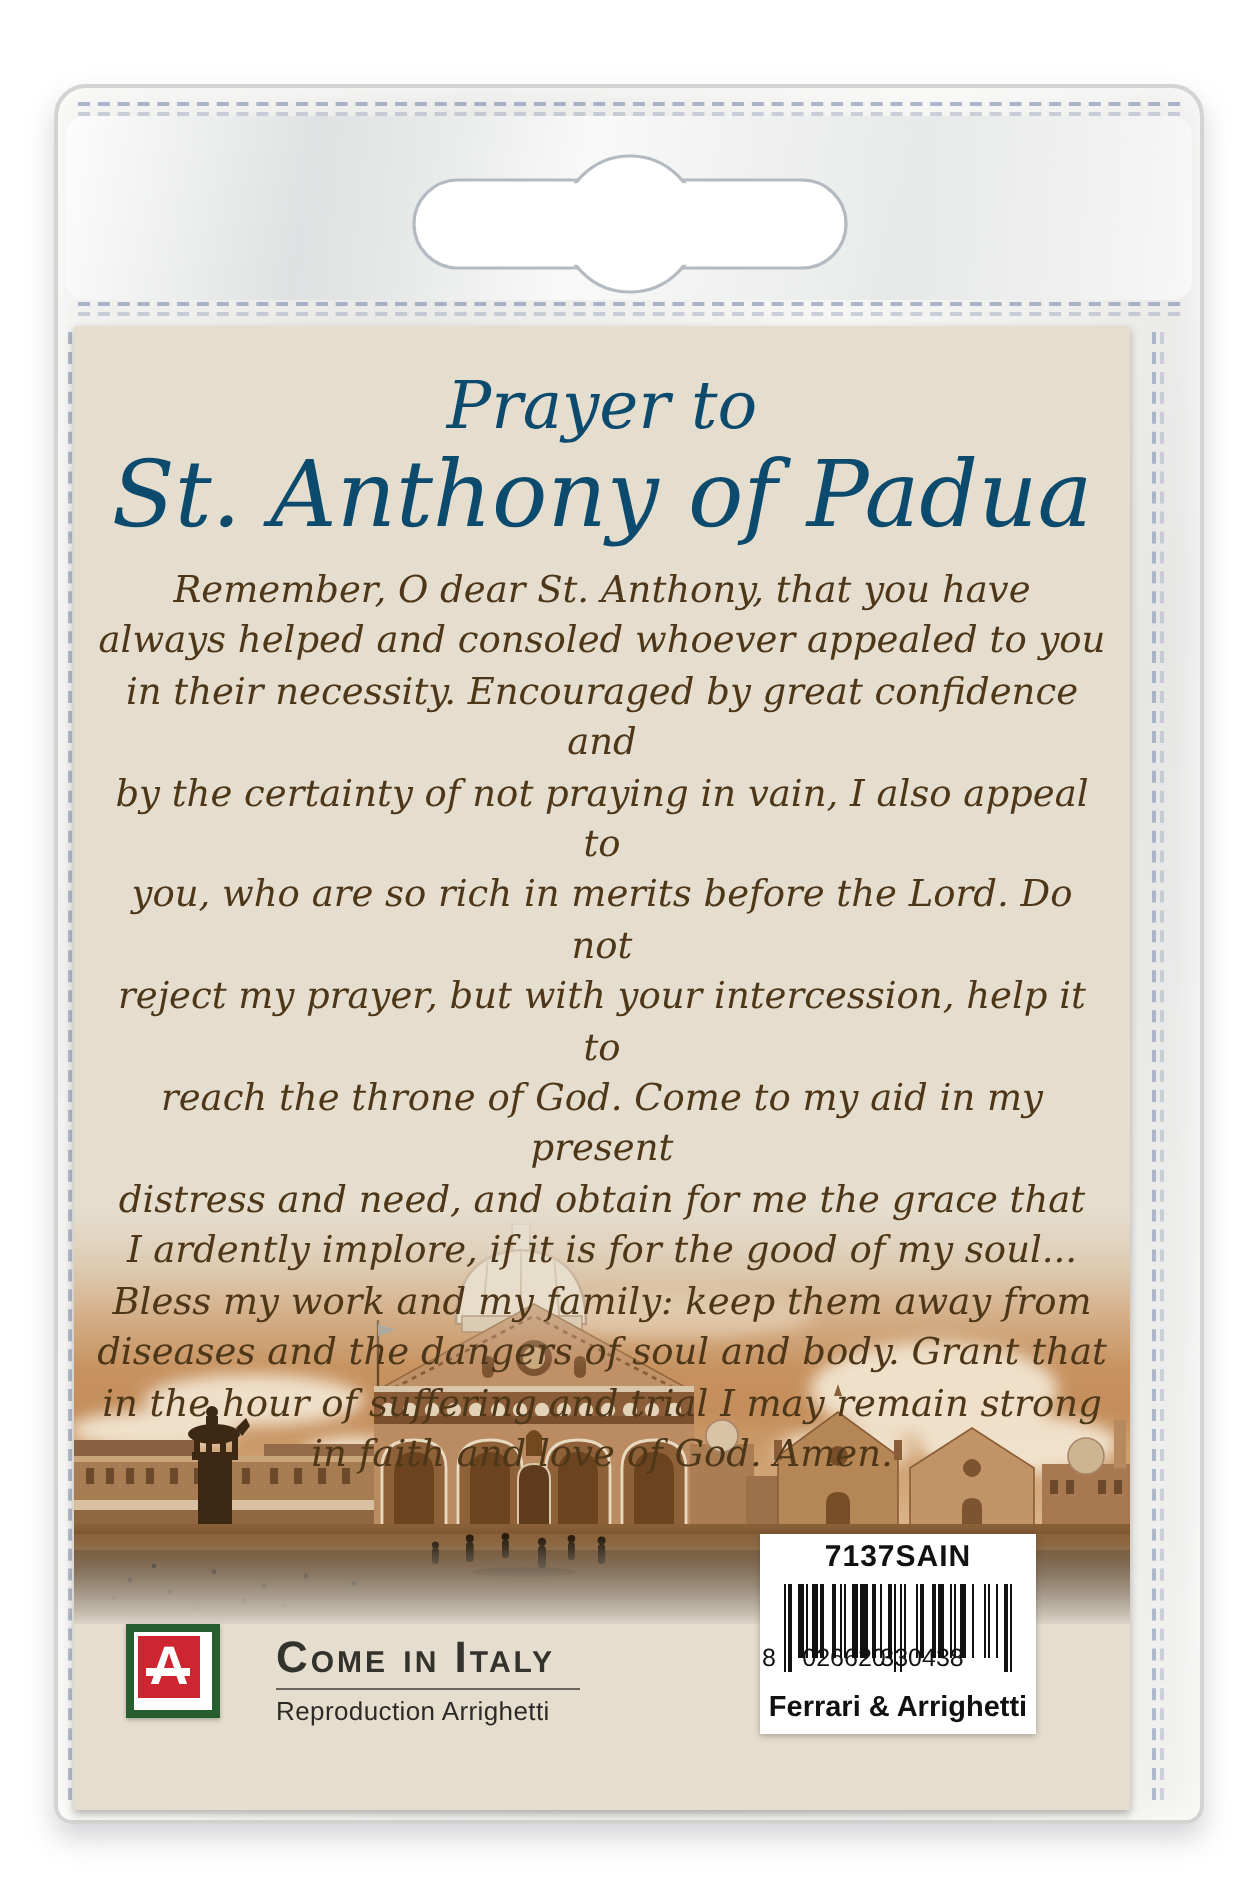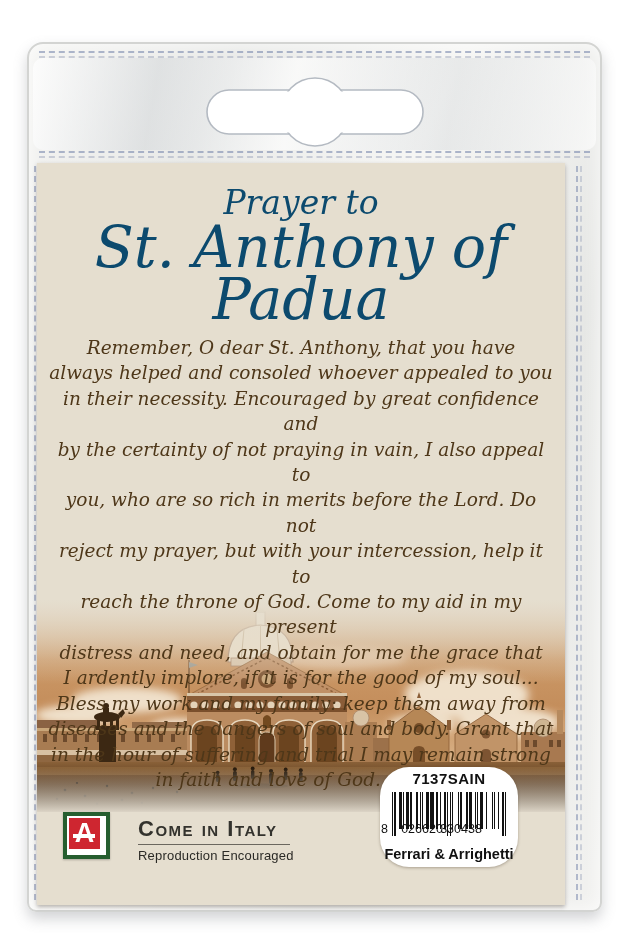--- a/index.html
+++ b/index.html
@@ -27,21 +27,21 @@
           background:linear-gradient(100deg,rgba(255,255,255,.75) 0%,rgba(198,203,209,.35) 22%,
                      rgba(255,255,255,.65) 46%,rgba(200,205,210,.30) 74%,rgba(255,255,255,.6) 100%);}
   .hole-wrap{position:absolute;left:50%;top:26px;transform:translateX(-50%);}
 
   
   .card{position:absolute;left:37px;top:163px;width:528px;height:742px;background:#e5decf;
         box-shadow:0 2px 4px rgba(60,50,40,.35);overflow:hidden;}
   .title{position:relative;z-index:2;text-align:center;color:#0c4a6e;
          font-family:"DejaVu Serif",serif;font-style:italic;}
   .title-1{margin-top:22px;font-size:33px;line-height:36px;}
-  .title-2{font-size:57px;line-height:52px;}
+  .title-2{font-size:46px;line-height:52px;}
   .prayer{position:relative;z-index:2;margin:10px auto 0;width:506px;text-align:center;
           white-space:pre-line;color:#4e3719;font-family:"DejaVu Serif",serif;font-style:italic;
           font-size:18.5px;line-height:25.4px;}
 
   
   .photo{position:absolute;left:0;top:437px;width:528px;height:212px;z-index:1;overflow:hidden;}
   .photo svg{display:block;}
 
   
   .footer{position:absolute;left:26px;top:649px;z-index:3;display:flex;align-items:flex-start;}
@@ -52,21 +52,21 @@
             font-weight:bold;font-size:27px;line-height:1;}
   .fa-bar{position:absolute;left:4px;top:16px;width:22px;height:3.5px;background:#ffffff;}
   .mii{margin-left:28px;margin-top:6px;}
   .mii-main{font-variant:small-caps;font-weight:600;letter-spacing:1.5px;
             font-size:22px;line-height:22px;color:#33322d;}
   .mii-rule{margin-top:4px;width:152px;height:0;border-top:1.5px solid #6b675f;}
   .mii-sub{margin-top:3px;font-size:13px;color:#2b2a26;letter-spacing:.2px;}
 
   
   .bclabel{position:absolute;left:343px;top:604px;width:138px;height:100px;background:#ffffff;
-           z-index:4;box-shadow:0 1px 3px rgba(60,45,30,.35);border-radius:29px;}
+           z-index:4;box-shadow:0 1px 3px rgba(60,45,30,.35);}
   .bc-code{position:absolute;top:3px;left:0;right:0;text-align:center;
            font-size:15px;font-weight:600;color:#111;letter-spacing:.5px;}
   .bars{position:absolute;left:12px;top:25px;width:114px;height:44px;}
   .bars .bar{position:absolute;top:0;background:#121212;}
   .bc-digits{position:absolute;top:55px;height:14px;font-size:12.5px;color:#111;}
   .bc-d-first{left:1px;width:10px;text-align:left;}
   .bc-d-g1{left:15px;width:54px;text-align:center;}
   .bc-d-g2{left:54px;width:54px;text-align:center;}
   .bc-pub{position:absolute;bottom:5px;left:0;right:0;text-align:center;
           font-size:14.5px;font-weight:600;color:#111;}
@@ -311,21 +311,21 @@
         <div class="logo-mid">
           <div class="logo-red">
             <span>A</span>
             <span class="fa-bar"></span>
           </div>
         </div>
       </div>
       <div class="mii">
         <div class="mii-main">Come in Italy</div>
         <div class="mii-rule"></div>
-        <div class="mii-sub">Reproduction Encouraged</div>
+        <div class="mii-sub">Reproduction Arrighetti</div>
       </div>
     </div>
 
     <div class="bclabel">
       <div class="bc-code">7137SAIN</div>
       <div class="bars" id="bars">
           <div class="bar" style="left: 0px; width: 1.25px; height: 44px;"></div>
           <div class="bar" style="left: 2.4px; width: 1.25px; height: 44px;"></div>
           <div class="bar" style="left: 7.2px; width: 1.25px; height: 37px;"></div>
           <div class="bar" style="left: 8.4px; width: 1.25px; height: 37px;"></div>

